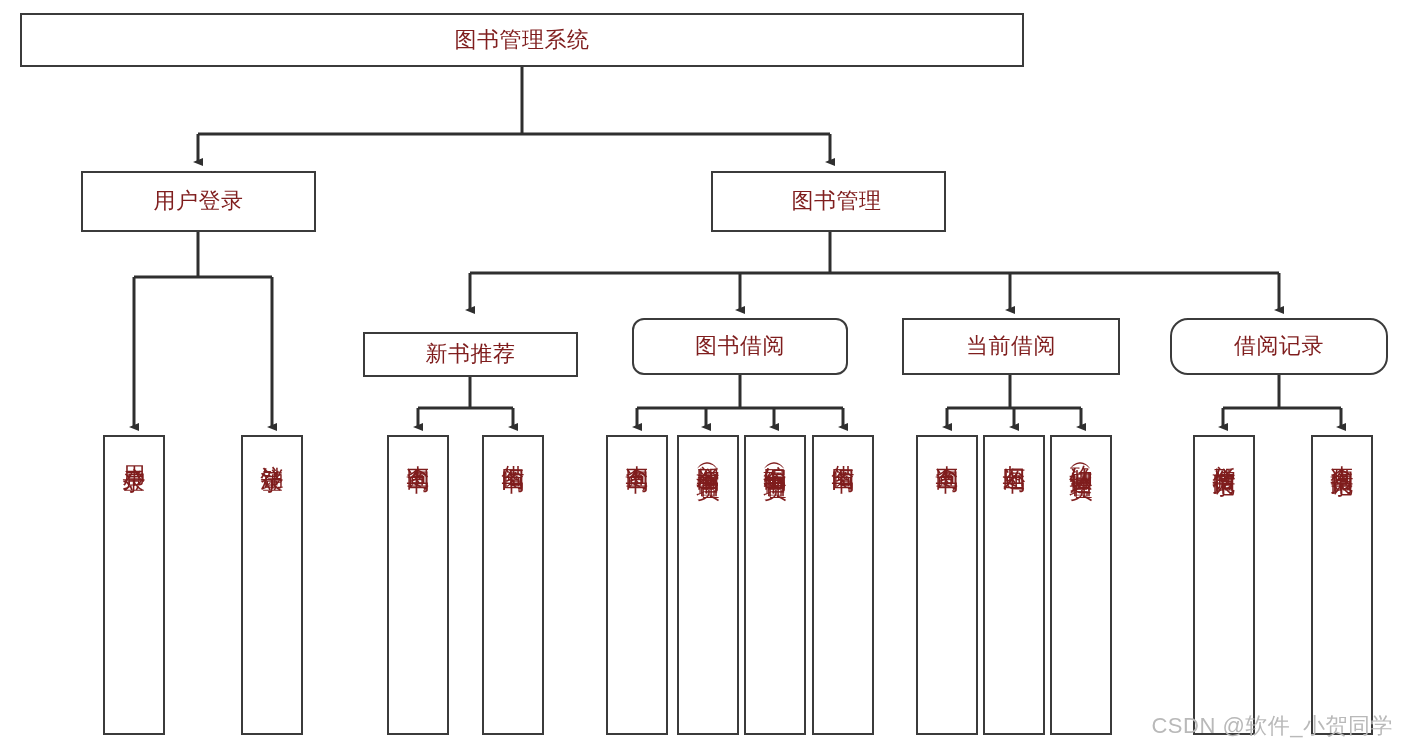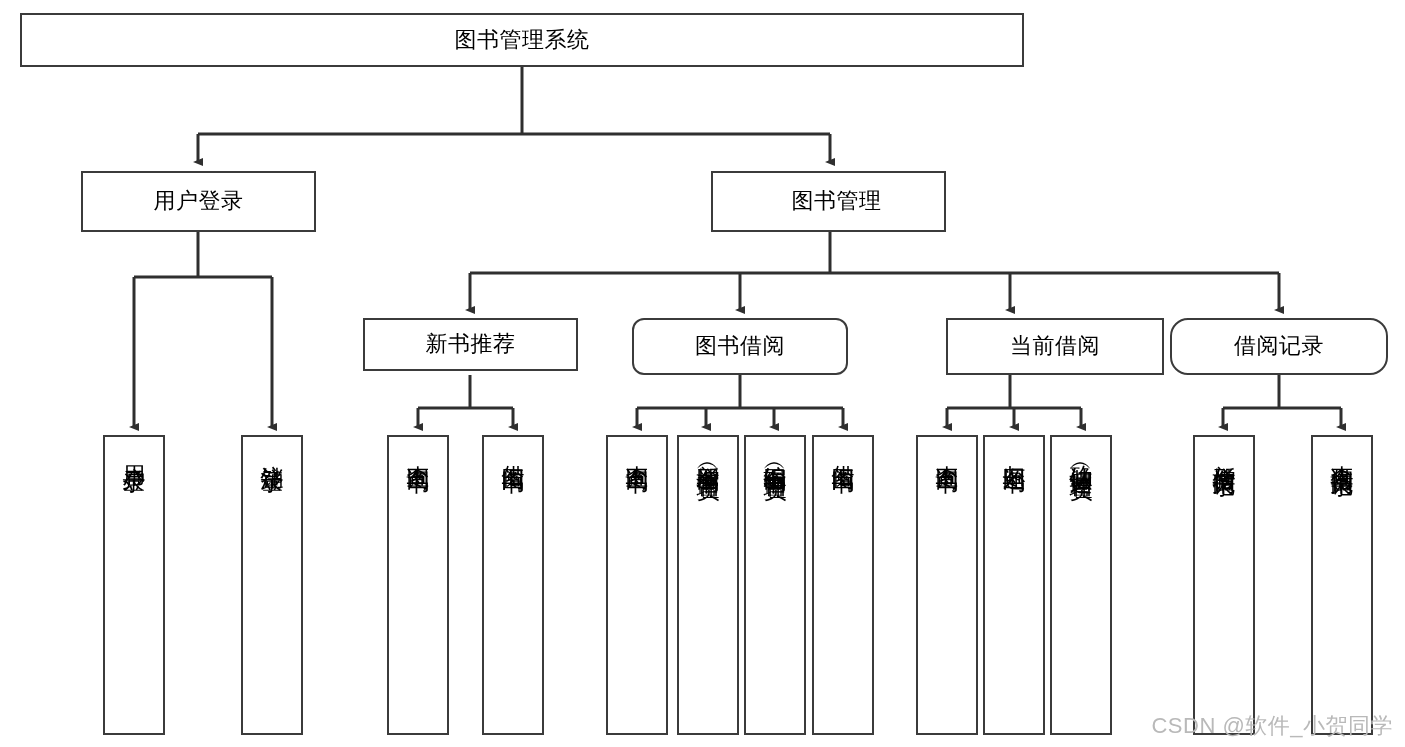--- a/index.html
+++ b/index.html
@@ -29,21 +29,21 @@
     pointer-events: none;
   }
   .node {
     position: absolute;
     box-sizing: border-box;
     border: 2px solid #3b3b3b;
     background: #ffffff;
     display: flex;
     align-items: center;
     justify-content: center;
-    color: #000000;
+    color: #7f1d1d;
   }
   .node-label {
     white-space: pre;
     text-align: center;
     line-height: 1.12;
   }
   .node.horizontal .node-label {
     font-size: 22px;
     letter-spacing: 0.5px;
   }
@@ -129,27 +129,27 @@
     <span class="node-label">图书管理系统</span>
   </div>
 
   <div class="node horizontal" style="left:81px; top:171px; width:235px; height:61px;">
     <span class="node-label">用户登录</span>
   </div>
   <div class="node horizontal" style="left:711px; top:171px; width:235px; height:61px;padding-left:16px;">
     <span class="node-label">图书管理</span>
   </div>
 
-  <div class="node horizontal" style="left:363px; top:318px; width:215px; height:53px;justify-content:center;">
+  <div class="node horizontal" style="left:363px; top:332px; width:215px; height:45px;justify-content:center;">
     <span class="node-label">新书推荐</span>
   </div>
   <div class="node horizontal" style="left:632px; top:318px; width:216px; height:57px;border-radius:12px;">
     <span class="node-label">图书借阅</span>
   </div>
-  <div class="node horizontal" style="left:902px; top:318px; width:218px; height:57px;margin-left:44px;">
+  <div class="node horizontal" style="left:902px; top:318px; width:218px; height:57px;">
     <span class="node-label">当前借阅</span>
   </div>
   <div class="node horizontal" style="left:1170px; top:318px; width:218px; height:57px;border-radius:18px;">
     <span class="node-label">借阅记录</span>
   </div>
 
   <div class="node vertical" style="left:103px; top:435px; width:62px; height:300px;">
     <span class="node-label">用户登录</span>
   </div>
   <div class="node vertical" style="left:241px; top:435px; width:62px; height:300px;">

